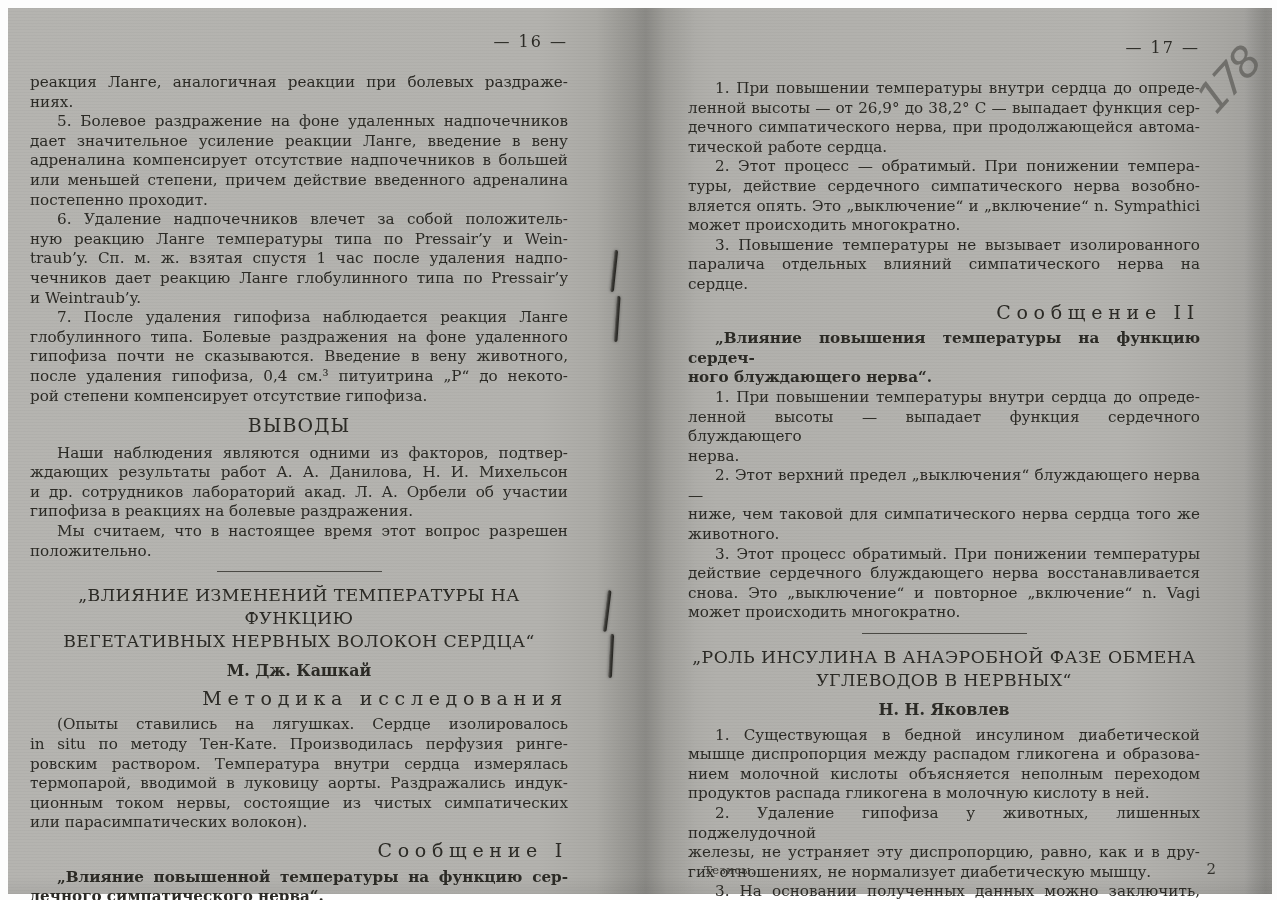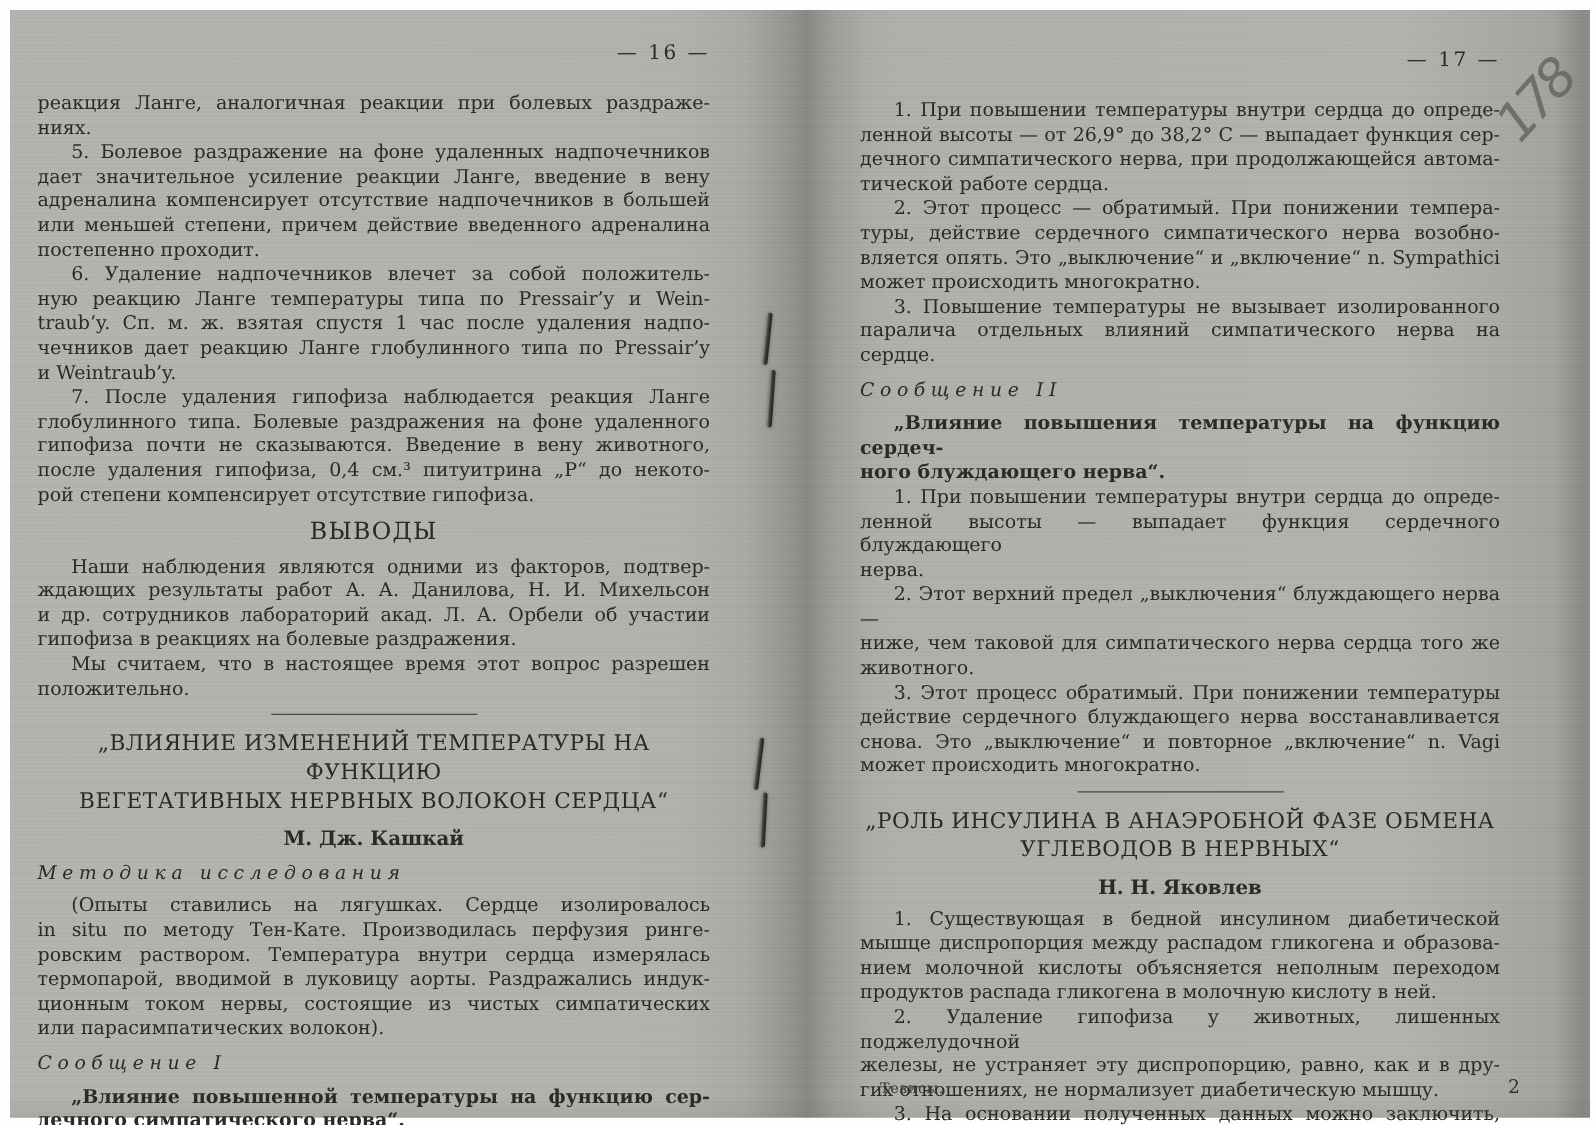--- a/index.html
+++ b/index.html
@@ -37,21 +37,21 @@
   .para.bold{font-weight:bold;}
   .line{text-align:justify;text-align-last:justify;white-space:normal;}
   .line.last{text-align-last:left;}
   .line.ind{text-indent:27px;}
   .h-bold{
     text-align:center;font-weight:normal;font-size:19px;letter-spacing:1px;
     margin:10px 0 8px 0;
   }
   .title{text-align:center;font-size:17.3px;line-height:23px;letter-spacing:0.4px;margin:12px 0 6px 0;}
   .author{text-align:center;font-weight:bold;font-size:15.8px;margin:8px 0 6px 0;}
-  .h-spaced{text-align:left;letter-spacing:0.30em;font-size:15px;margin:8px 0 7px 0;font-style:italic;}
+  .h-spaced{text-align:right;letter-spacing:0.30em;font-size:19px;margin:8px 0 7px 0;}
   .divider{width:165px;border:0;border-top:1.6px solid #4a4944;margin:10px auto 10px auto;}
   .footer-row{
     position:absolute;left:696px;top:852px;width:512px;
     display:flex;justify-content:space-between;align-items:baseline;
   }
   .footer-sig{font-size:11.5px;letter-spacing:0.5px;color:#3a3934;}
   .footer-num{font-size:15px;color:#33322d;}
   .handwritten{
     position:absolute;right:10px;top:48px;
     font-family:"DejaVu Sans",sans-serif;font-size:42px;color:#63625e;

